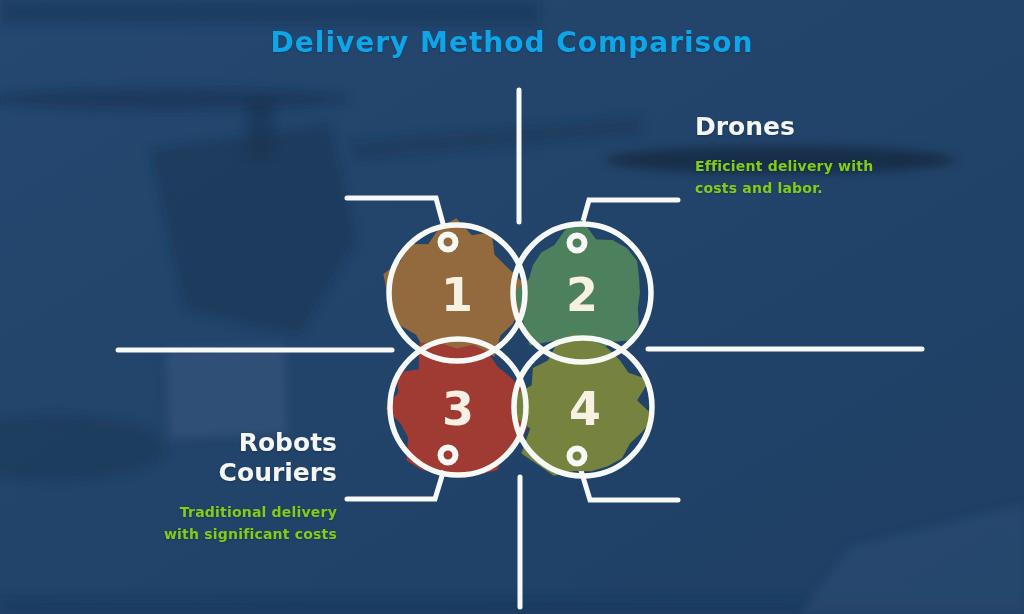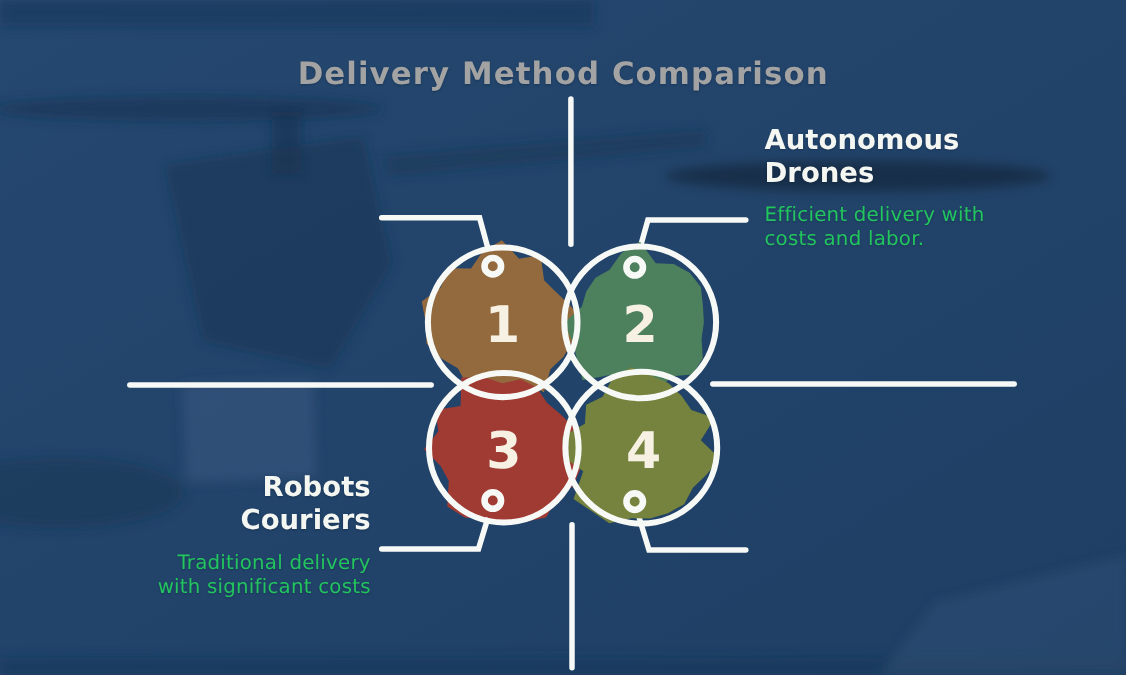--- a/index.html
+++ b/index.html
@@ -5,29 +5,28 @@
   html,body{margin:0;padding:0;}
   body{
     width:1024px;height:614px;overflow:hidden;position:relative;
     background:#22436a;
     font-family:"DejaVu Sans","Liberation Sans",sans-serif;
   }
   .stage{position:absolute;inset:0;width:1024px;height:614px;}
   svg#diagram{position:absolute;left:0;top:0;}
   .title{
     position:absolute;left:0;right:0;top:26px;text-align:center;
-    font-size:28px;font-weight:bold;letter-spacing:1px;color:#a3a3a3;
+    font-size:28px;font-weight:bold;letter-spacing:1px;color:#0ea5e9;
     text-shadow:0 1px 2px rgba(10,25,45,.35);
-    margin-top:24px;
   }
   .label{position:absolute;}
   .label .h{font-size:25px;font-weight:bold;line-height:30px;color:#f4f6f2;
     text-shadow:0 1px 2px rgba(10,25,45,.35);}
-  .label .p{margin-top:13px;font-size:18px;font-weight:normal;line-height:22px;
-    color:#22c55e;letter-spacing:.2px;text-shadow:0 1px 2px rgba(10,25,45,.3);}
+  .label .p{margin-top:13px;font-size:14px;font-weight:bold;line-height:22px;
+    color:#84cc16;letter-spacing:.2px;text-shadow:0 1px 2px rgba(10,25,45,.3);}
   .label .h div,.label .p div{white-space:nowrap;}
   .label-right{left:695px;top:112px;text-align:left;}
   .label-left{right:687px;top:428px;text-align:right;}
 </style>
 </head>
 <body>
 
 <div class="stage">
 
   <svg id="diagram" width="1024" height="614" viewBox="0 0 1024 614">
@@ -93,21 +92,20 @@
         <text x="582" y="311" text-anchor="middle" fill="#f6f1e3" font-size="46" font-weight="bold" font-family="&quot;DejaVu Sans&quot;,&quot;Liberation Sans&quot;,sans-serif">2</text>
         <text x="458" y="425" text-anchor="middle" fill="#f6f1e3" font-size="46" font-weight="bold" font-family="&quot;DejaVu Sans&quot;,&quot;Liberation Sans&quot;,sans-serif">3</text>
         <text x="585" y="425" text-anchor="middle" fill="#f6f1e3" font-size="46" font-weight="bold" font-family="&quot;DejaVu Sans&quot;,&quot;Liberation Sans&quot;,sans-serif">4</text>
       </g>
   </svg>
 
   <div class="title">Delivery Method Comparison</div>
 
   <div class="label label-right">
     <div class="h">
-      <div>Autonomous</div>
       <div>Drones</div>
     </div>
     <div class="p">
       <div>Efficient delivery with</div>
       <div>costs and labor.</div>
     </div>
   </div>
 
   <div class="label label-left">
     <div class="h">

